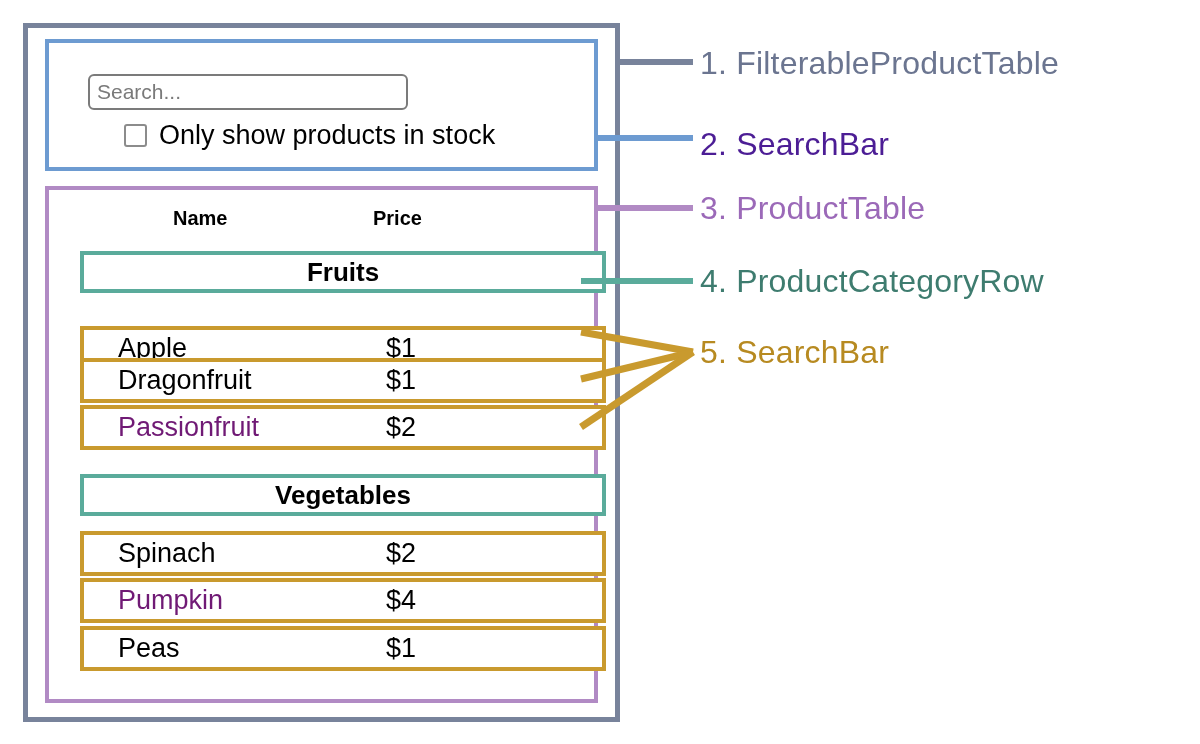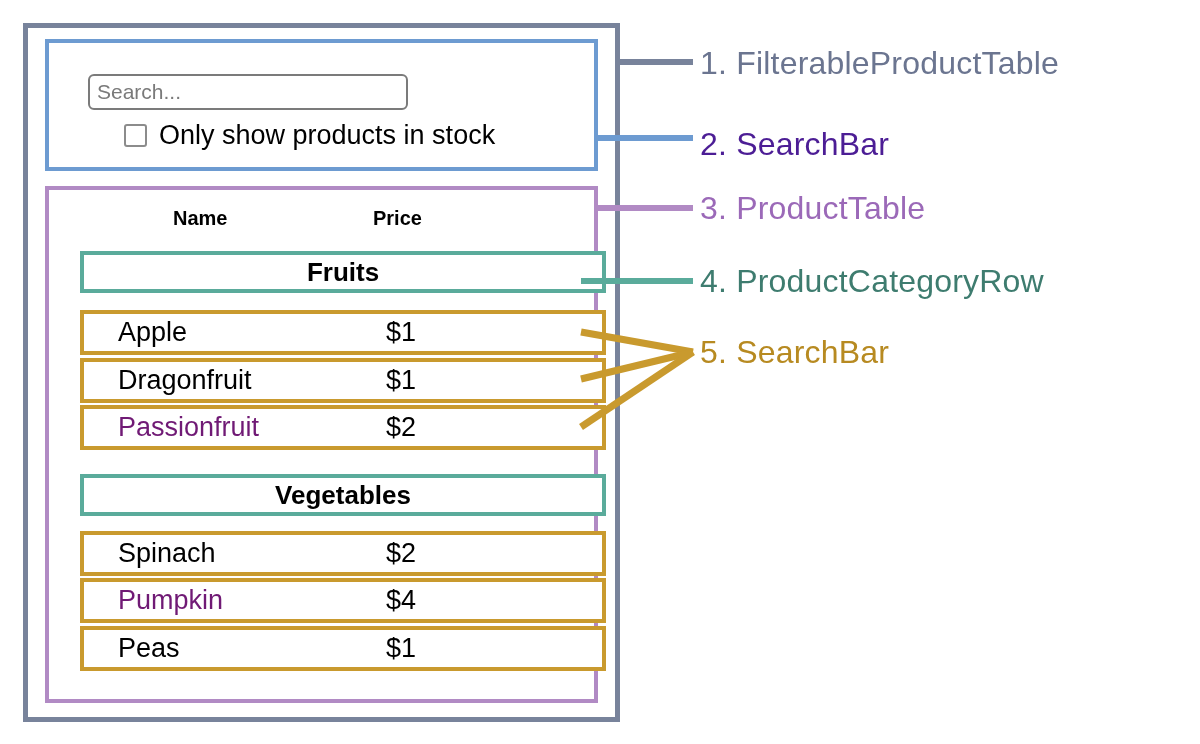--- a/index.html
+++ b/index.html
@@ -211,21 +211,21 @@
 
   <div class="table-header">
     <span class="th th-name">Name</span>
     <span class="th th-price">Price</span>
   </div>
 
   <div class="row row-category" style="top:251px;">
     <span class="cat-text">Fruits</span>
   </div>
 
-  <div class="row row-product" style="top:310px;padding-left:24px;">
+  <div class="row row-product" style="top:326px;padding-left:24px;">
     <span class="cell-name in-stock">Apple</span>
     <span class="cell-price">$1</span>
   </div>
   <div class="row row-product" style="top:358px;">
     <span class="cell-name in-stock">Dragonfruit</span>
     <span class="cell-price">$1</span>
   </div>
   <div class="row row-product" style="top:405px;">
     <span class="cell-name out-of-stock">Passionfruit</span>
     <span class="cell-price">$2</span>

